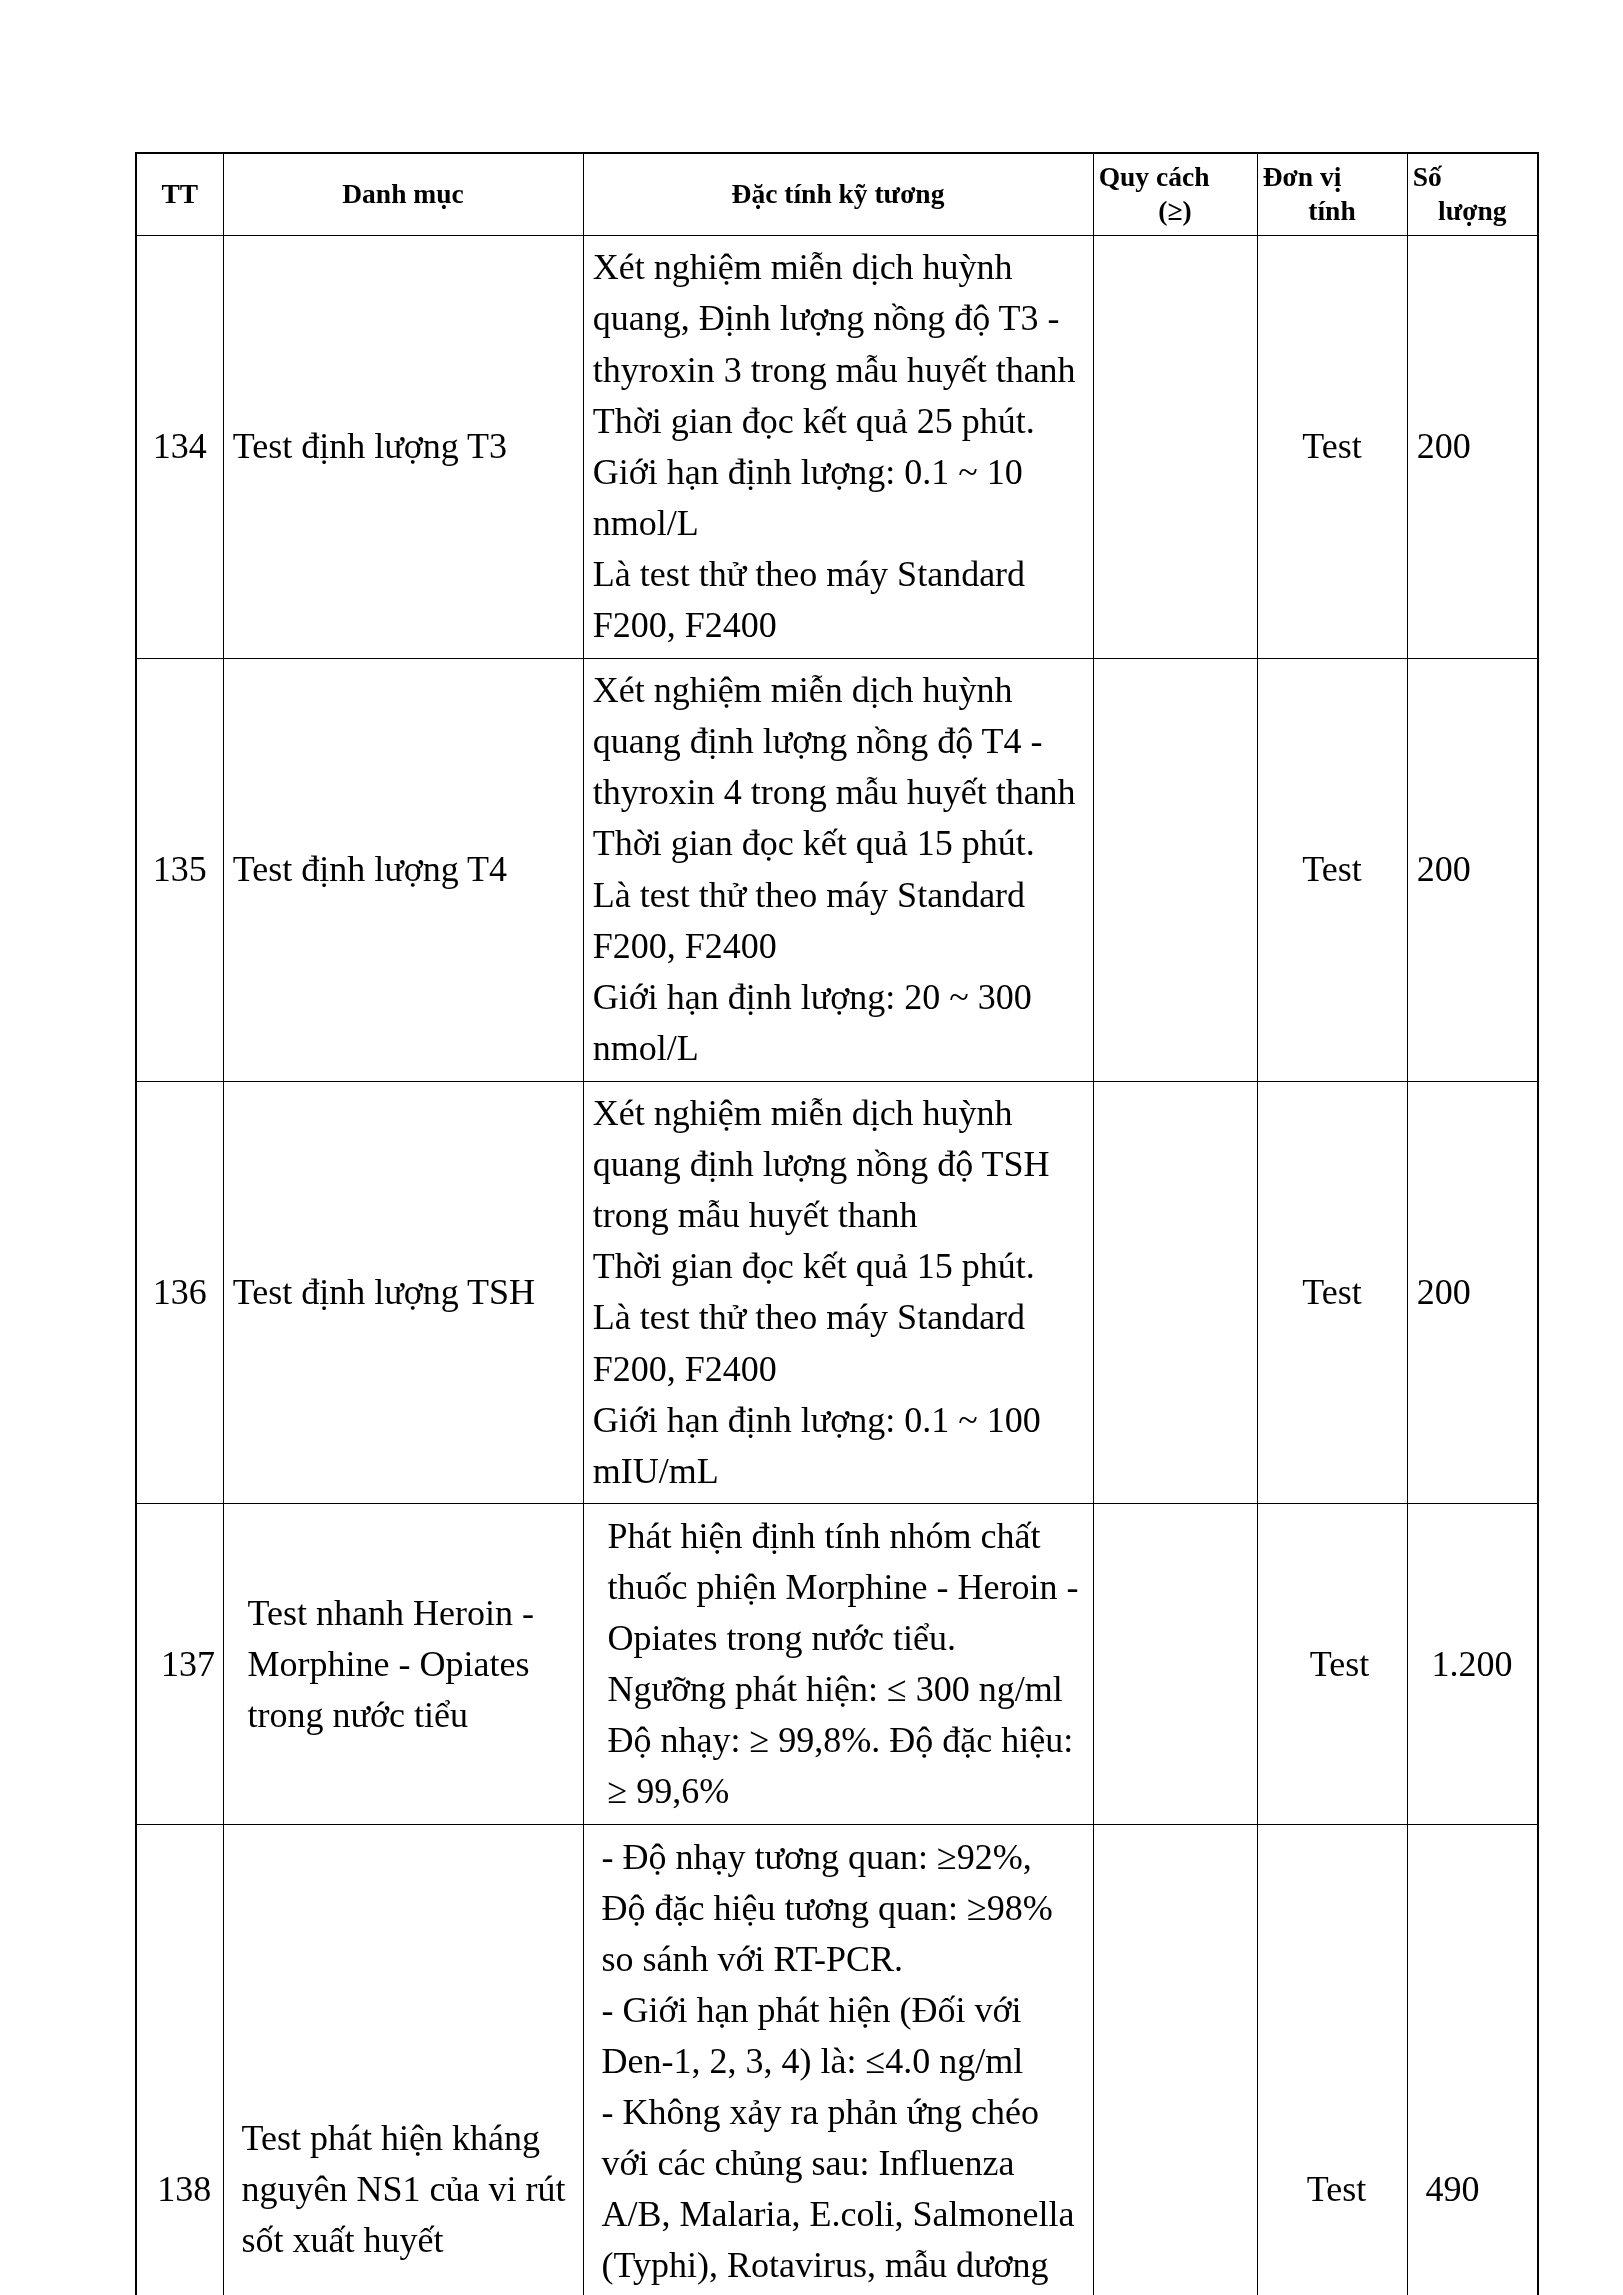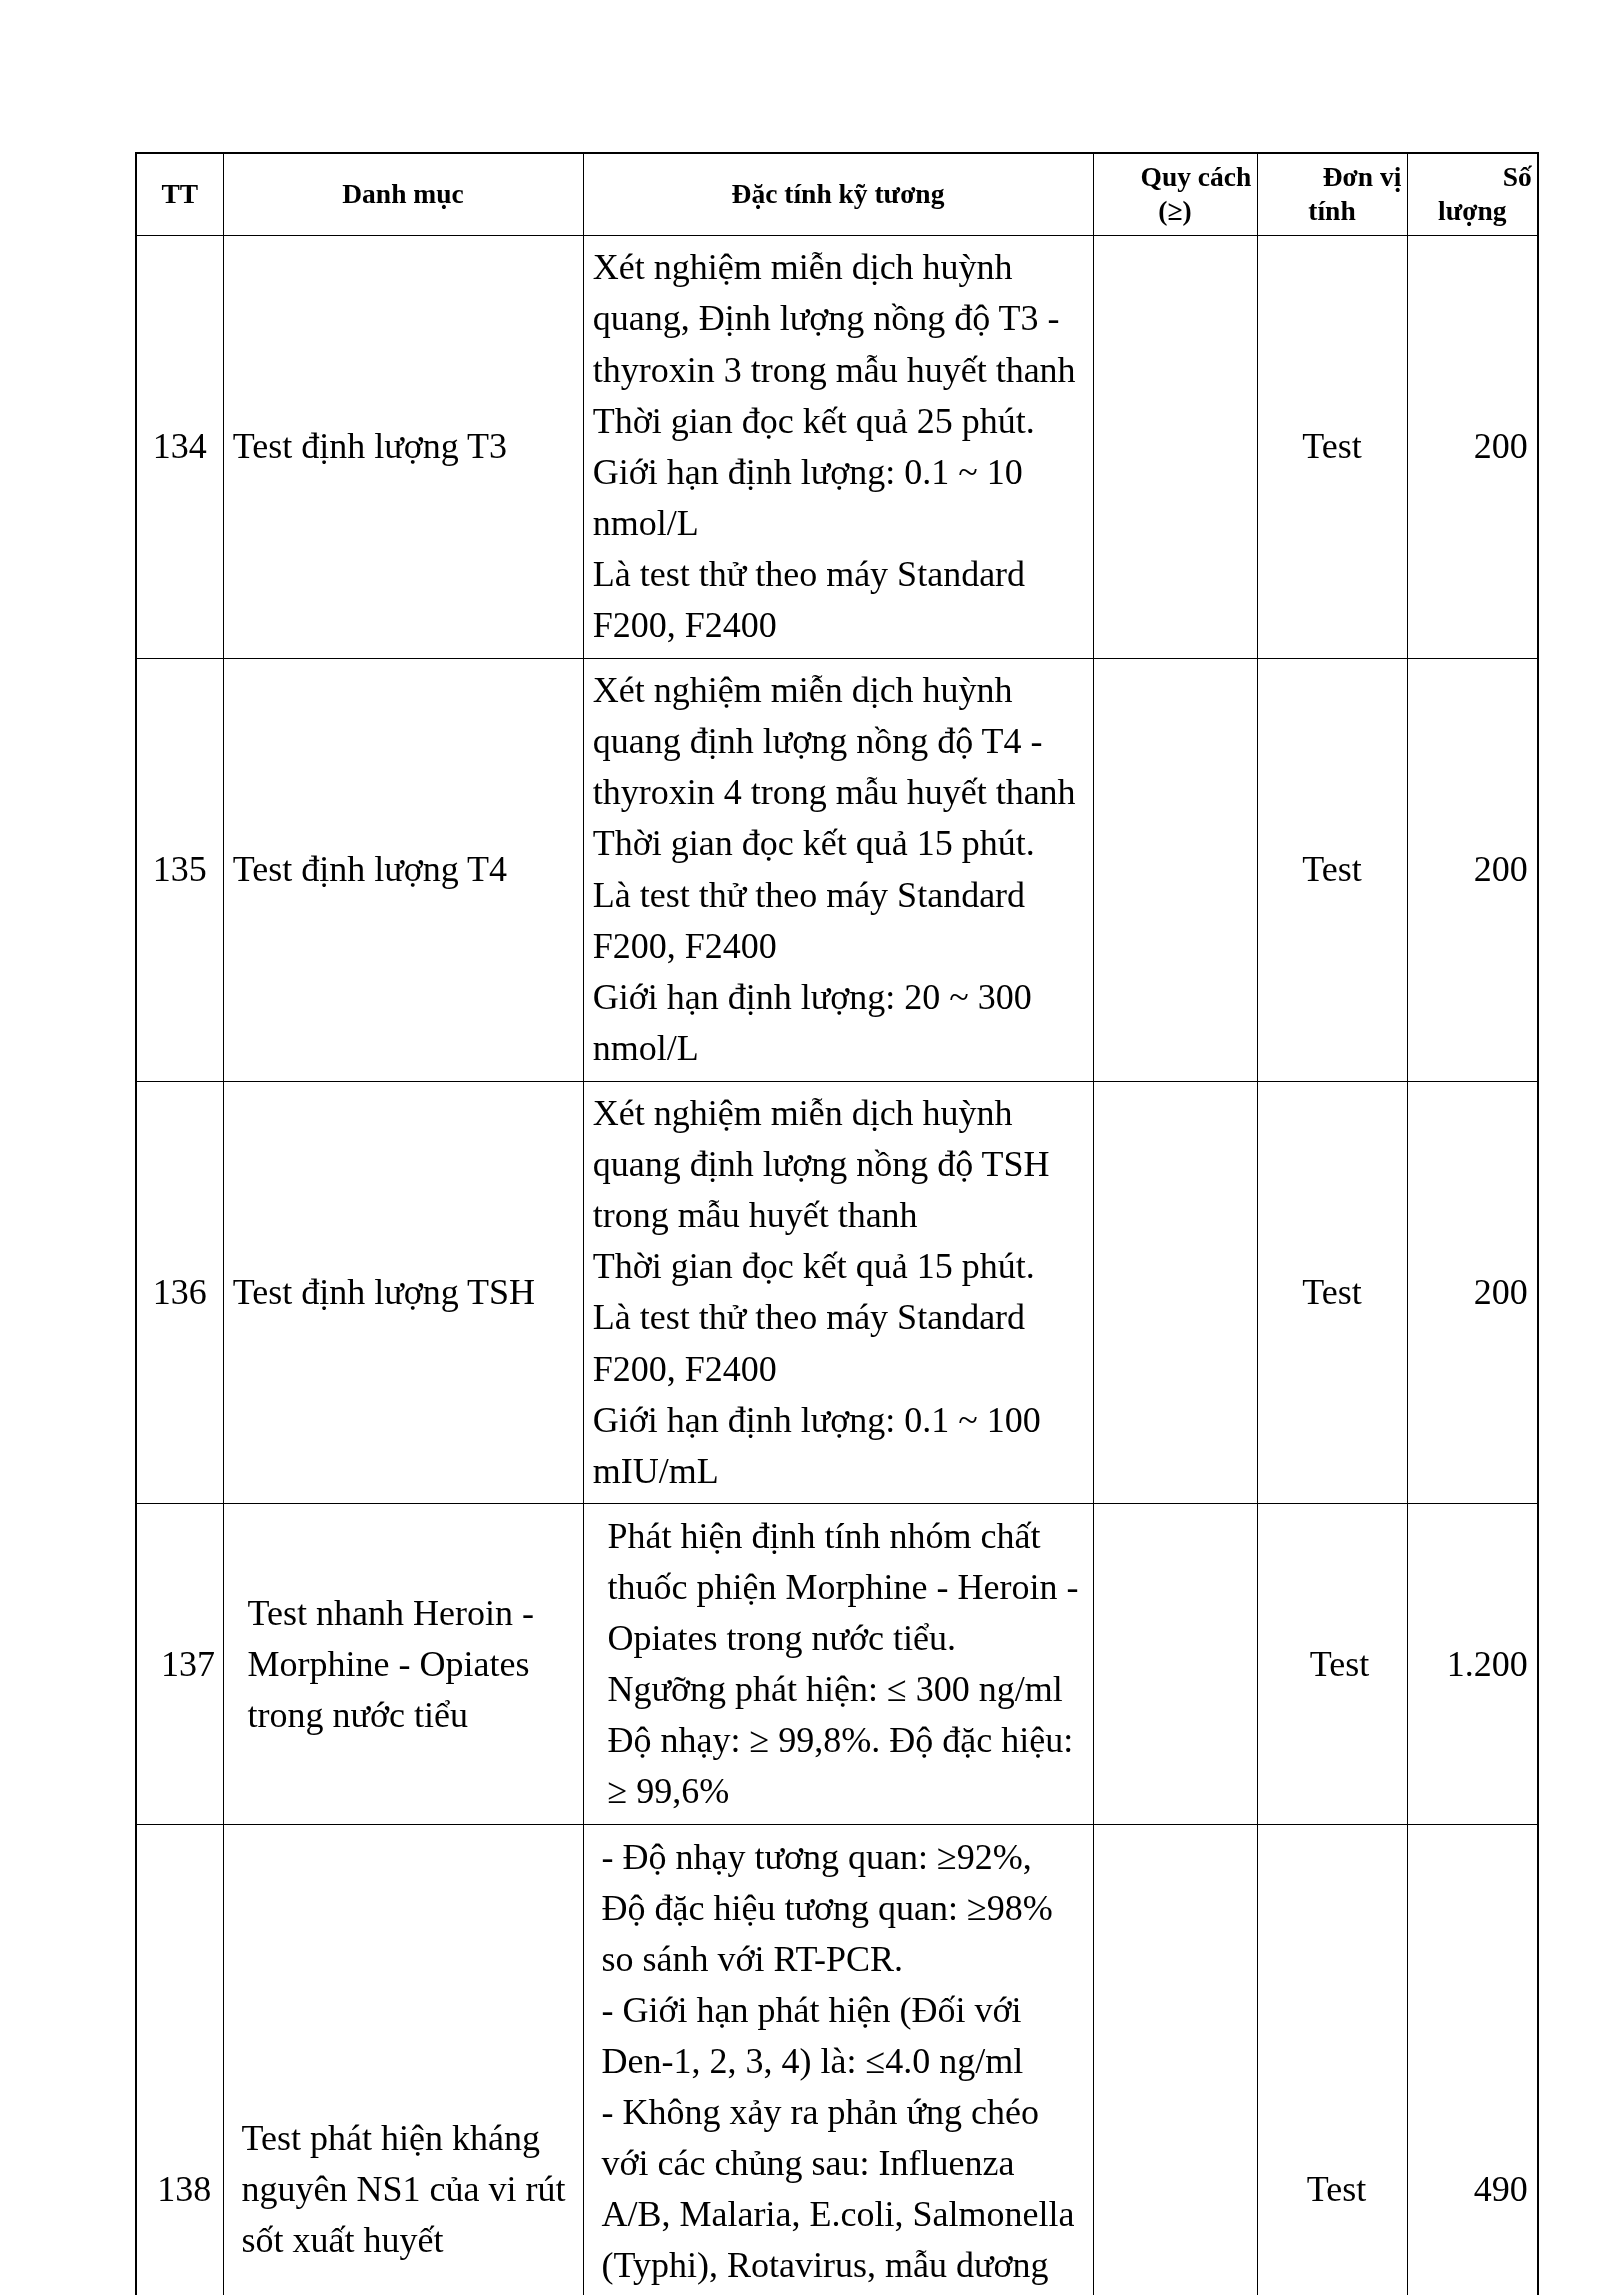--- a/index.html
+++ b/index.html
@@ -47,40 +47,40 @@
     font-weight: bold;
     text-align: center;
     height: 73px;
     padding: 3.9px 5.2px;
     line-height: 1.26;
     font-size: 27.5px;
   }
   th.h-quycach {
     text-align: center;
   }
-  th.h-quycach .qc-line1 { display: block; text-align: right; }
+  th.h-quycach .qc-line1 { display: block; text-align: left; }
   th.h-quycach .qc-line2 { display: block; text-align: center; }
 
   td.cell-tt {
     text-align: center;
     font-size: 27.5px;
   }
   td.cell-name {
     text-align: left;
     vertical-align: middle;
   }
   td.cell-spec {
     text-align: left;
     vertical-align: top;
     padding-top: 9.2px;
     white-space: pre-line;
   }
   td.cell-quycach { text-align: center; }
   td.cell-donvi   { text-align: center; }
-  td.cell-soluong { text-align: right; }
+  td.cell-soluong { text-align: left; }
 
   tr.row-134 td { height: 390px; }
   tr.row-135 td { height: 327px; }
   tr.row-136 td { height: 352px; }
   tr.row-137 td { height: 229px; padding-left: 24px; }
   tr.row-138 td { height: 679px; padding-left: 18px; }
 </style>
 </head>
 <body>
 

